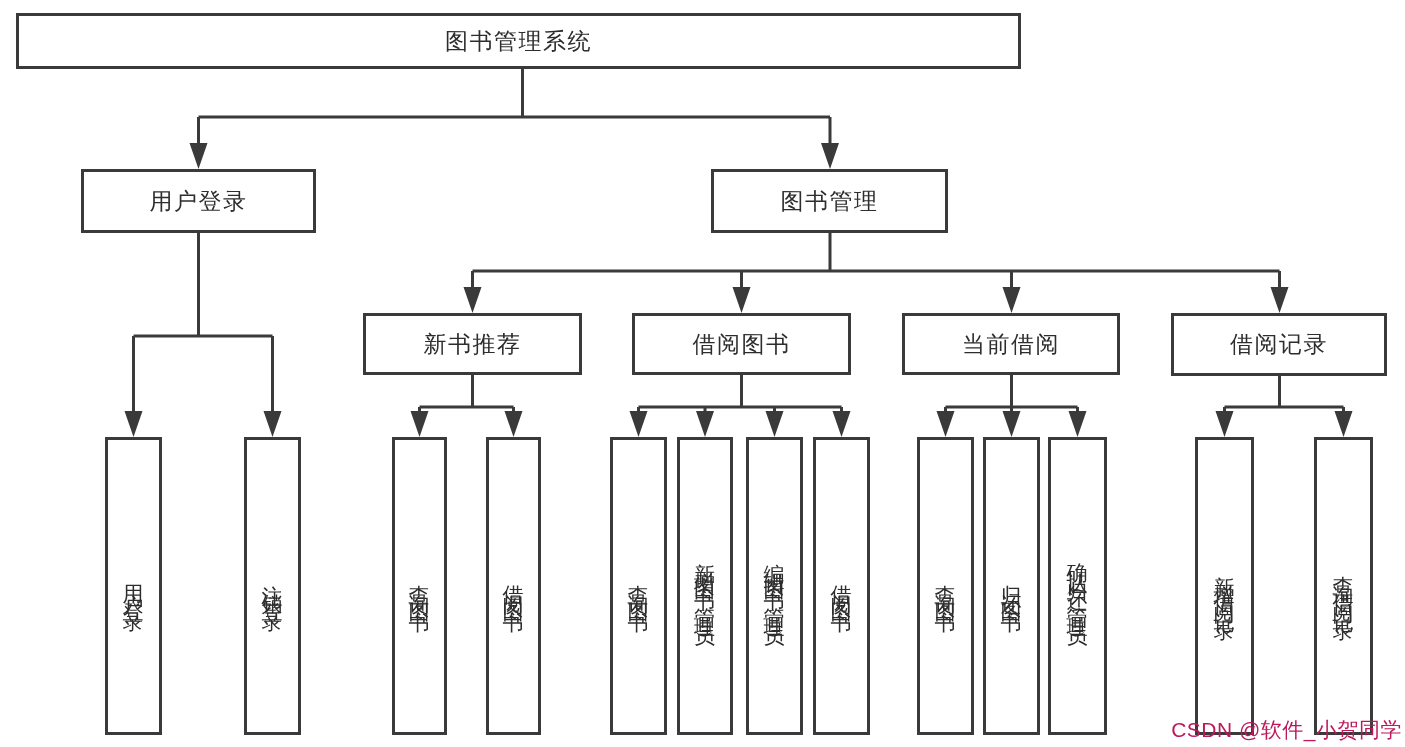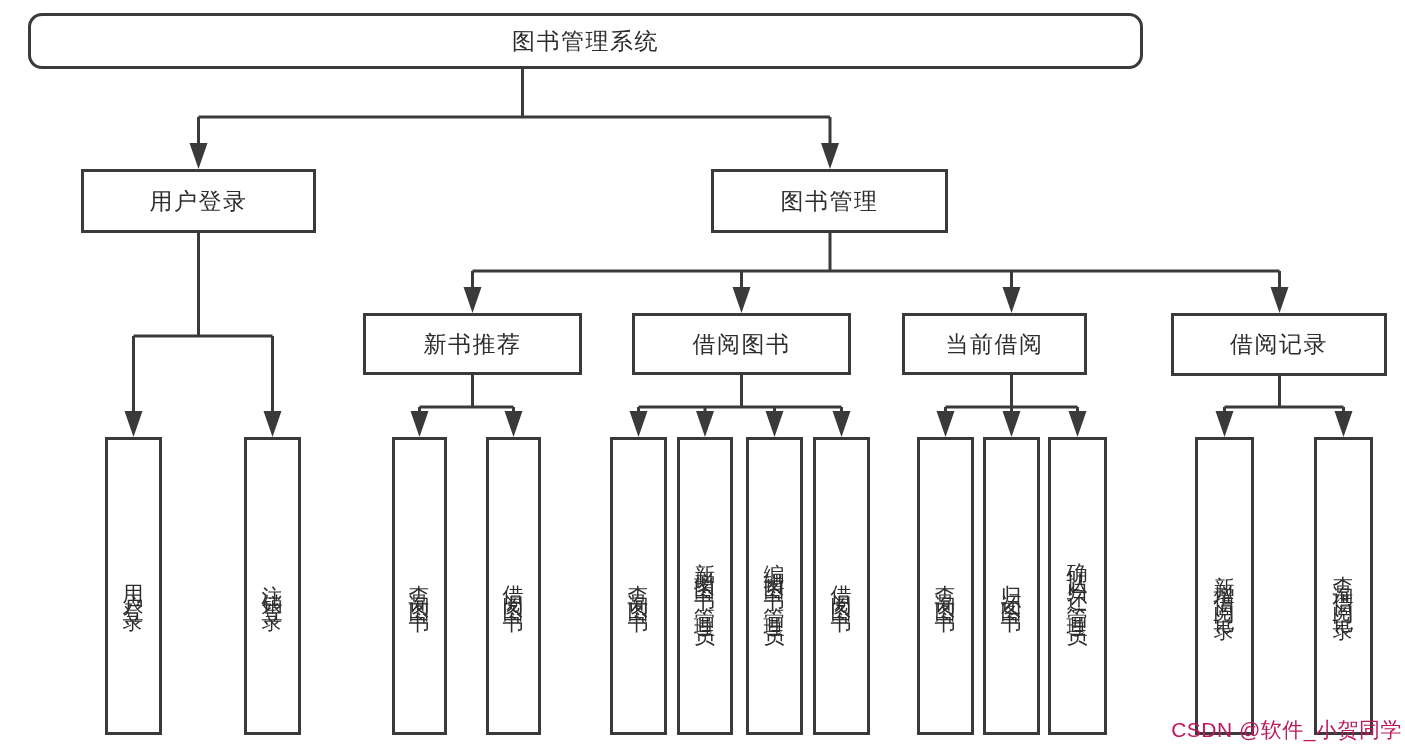--- a/index.html
+++ b/index.html
@@ -13,26 +13,26 @@
     border:3px solid #3a3a3a;display:flex;align-items:center;justify-content:center;
   }
   .hnode span{
     font-size:23px;letter-spacing:1.5px;line-height:1;color:#2d2d2d;white-space:nowrap;
   }
   .vnode span{
     writing-mode:vertical-rl;text-orientation:mixed;
     font-size:21px;letter-spacing:9px;line-height:1;color:#2d2d2d;
   }
   
-  .n-root{left:28px;top:13px;width:1115px;height:56px;border-radius:14px;}
+  .n-root{left:16px;top:13px;width:1005px;height:56px;}
   .n-user-login{left:81px;top:169px;width:235px;height:64px;}
   .n-book-mgmt{left:711px;top:169px;width:237px;height:64px;}
   .n-new-rec{left:363px;top:313px;width:219px;height:62px;}
   .n-book-borrow{left:632px;top:313px;width:219px;height:62px;}
-  .n-cur-borrow{left:902px;top:313px;width:185px;height:62px;}
+  .n-cur-borrow{left:902px;top:313px;width:218px;height:62px;}
   .n-borrow-rec{left:1171px;top:313px;width:216px;height:63px;}
   .leaf{top:437px;height:298px;}
   .lf-user-login{left:105px;width:57px;}
   .lf-logout{left:244px;width:57px;}
   .lf-rec-query{left:392px;width:55px;}
   .lf-rec-borrow{left:486px;width:55px;}
   .lf-bor-query{left:610px;width:57px;}
   .lf-bor-add{left:677px;width:56px;}
   .lf-bor-edit{left:746px;width:57px;}
   .lf-bor-borrow{left:813px;width:57px;}

